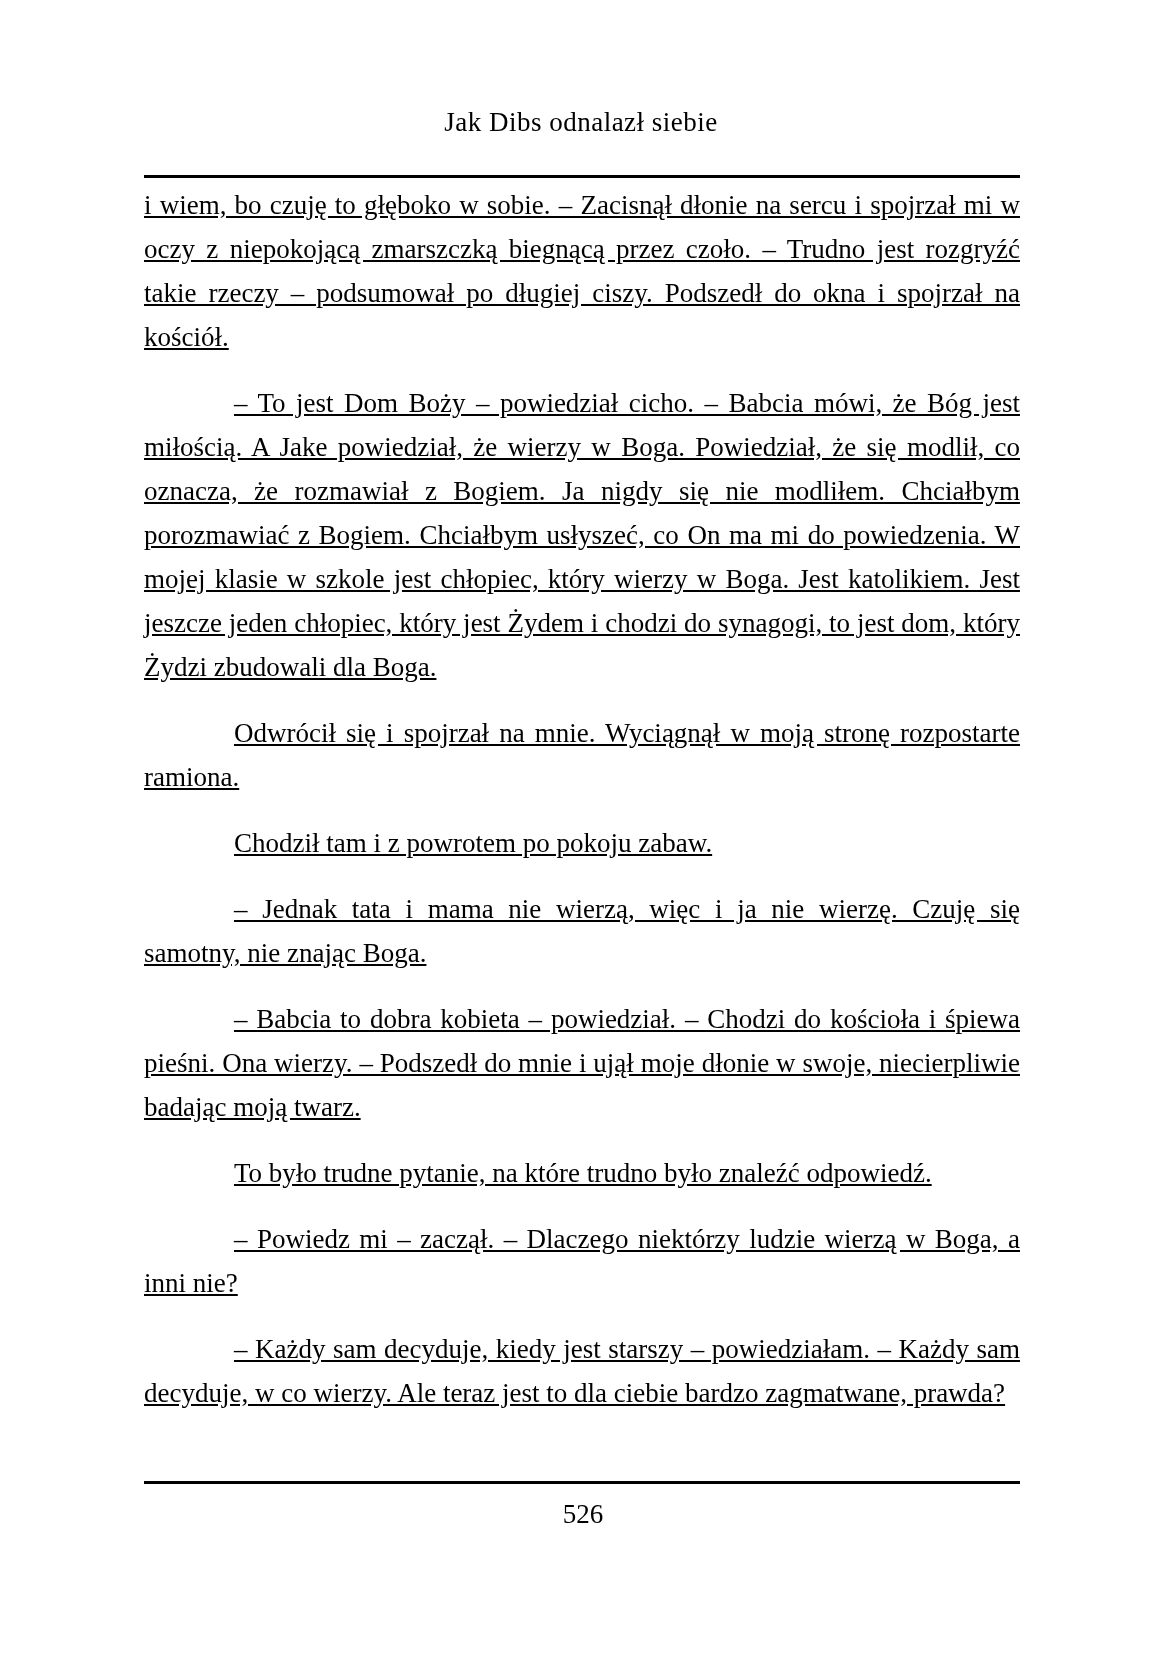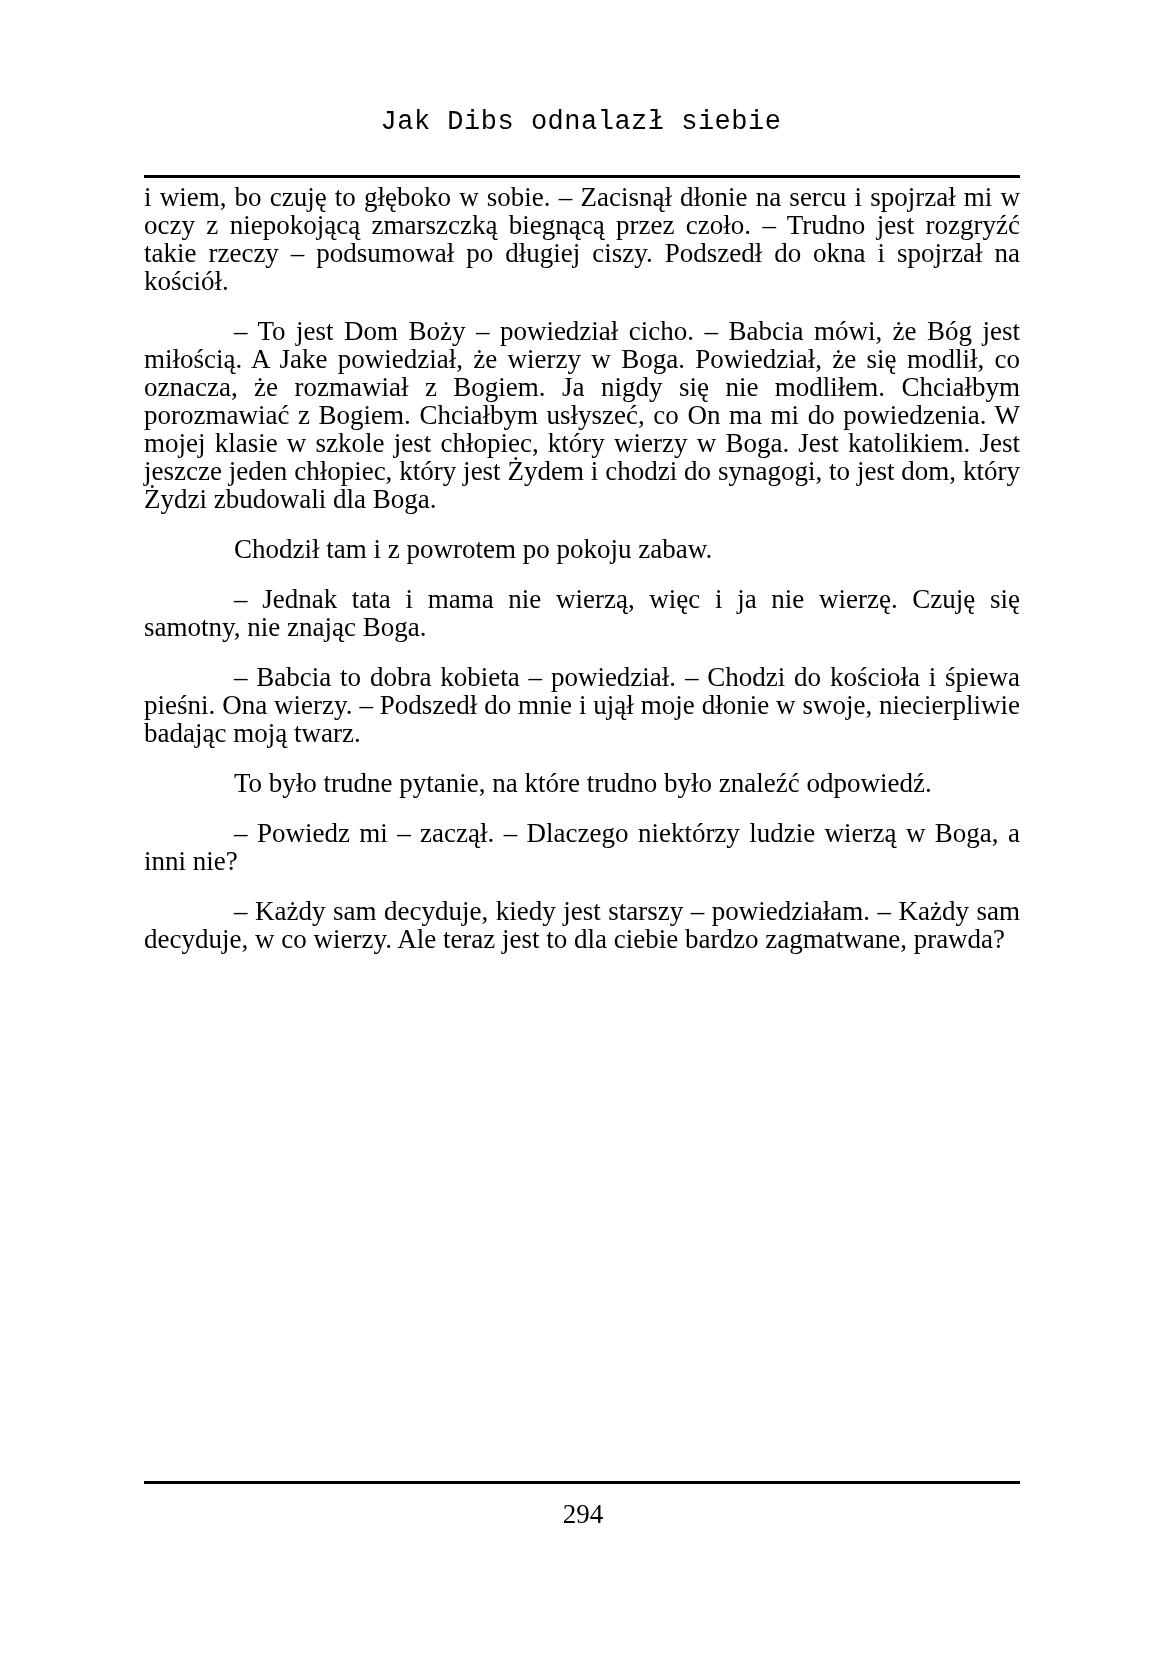--- a/index.html
+++ b/index.html
@@ -18,40 +18,40 @@
   }
   .running-head {
     position: absolute;
     top: 106px;
     left: 0;
     right: 4px;
     text-align: center;
     font-size: 27px;
     line-height: 32px;
     letter-spacing: 0.5px;
-    font-family: Liberation Mono, monospace;
   }
   .rule {
     position: absolute;
     left: 144px;
     right: 146px;
     border-top: 3px solid #000000;
     height: 0;
   }
   .rule-top { top: 175px; }
   .rule-bottom { top: 1481px; }
   .body-text {
     position: absolute;
     top: 183px;
     left: 144px;
     right: 146px;
     font-size: 27px;
-    line-height: 28px;
+    line-height: 44px;
     text-align: justify;
     text-justify: inter-word;
+    text-decoration: underline;
   }
   .para {
     margin: 0 0 22px 0;
     text-indent: 90px;
   }
   .para.first {
     text-indent: 0;
   }
   .para:last-child {
     margin-bottom: 8px;
@@ -71,25 +71,26 @@
 
 <div class="page">
 
   <div class="running-head">Jak Dibs odnalazł siebie</div>
 
   <div class="rule rule-top"></div>
 
   <div class="body-text">
     <p class="para first">i wiem, bo czuję to głęboko w sobie. – Zacisnął dłonie na sercu i spojrzał mi w oczy z niepokojącą zmarszczką biegnącą przez czoło. – Trudno jest rozgryźć takie rzeczy – podsumował po długiej ciszy. Podszedł do okna i spojrzał na kościół.</p>
     <p class="para">– To jest Dom Boży – powiedział cicho. – Babcia mówi, że Bóg jest miłością. A Jake powiedział, że wierzy w Boga. Powiedział, że się modlił, co oznacza, że rozmawiał z Bogiem. Ja nigdy się nie modliłem. Chciałbym porozmawiać z Bogiem. Chciałbym usłyszeć, co On ma mi do powiedzenia. W mojej klasie w szkole jest chłopiec, który wierzy w Boga. Jest katolikiem. Jest jeszcze jeden chłopiec, który jest Żydem i chodzi do synagogi, to jest dom, który Żydzi zbudowali dla Boga.</p>
+    <p class="para">Odwrócił się i spojrzał na mnie. Wyciągnął w moją stronę rozpostarte ramiona.</p>
     <p class="para">Chodził tam i z powrotem po pokoju zabaw.</p>
     <p class="para">– Jednak tata i mama nie wierzą, więc i ja nie wierzę. Czuję się samotny, nie znając Boga.</p>
     <p class="para">– Babcia to dobra kobieta – powiedział. – Chodzi do kościoła i śpiewa pieśni. Ona wierzy. – Podszedł do mnie i ujął moje dłonie w swoje, niecierpliwie badając moją twarz.</p>
     <p class="para">To było trudne pytanie, na które trudno było znaleźć odpowiedź.</p>
     <p class="para">– Powiedz mi – zaczął. – Dlaczego niektórzy ludzie wierzą w Boga, a inni nie?</p>
     <p class="para">– Każdy sam decyduje, kiedy jest starszy – powiedziałam. – Każdy sam decyduje, w co wierzy. Ale teraz jest to dla ciebie bardzo zagmatwane, prawda?</p>
   </div>
 
   <div class="rule rule-bottom"></div>
 
-  <div class="page-number">294</div>
+  <div class="page-number">526</div>
 
 </div>
 
 </body></html>

